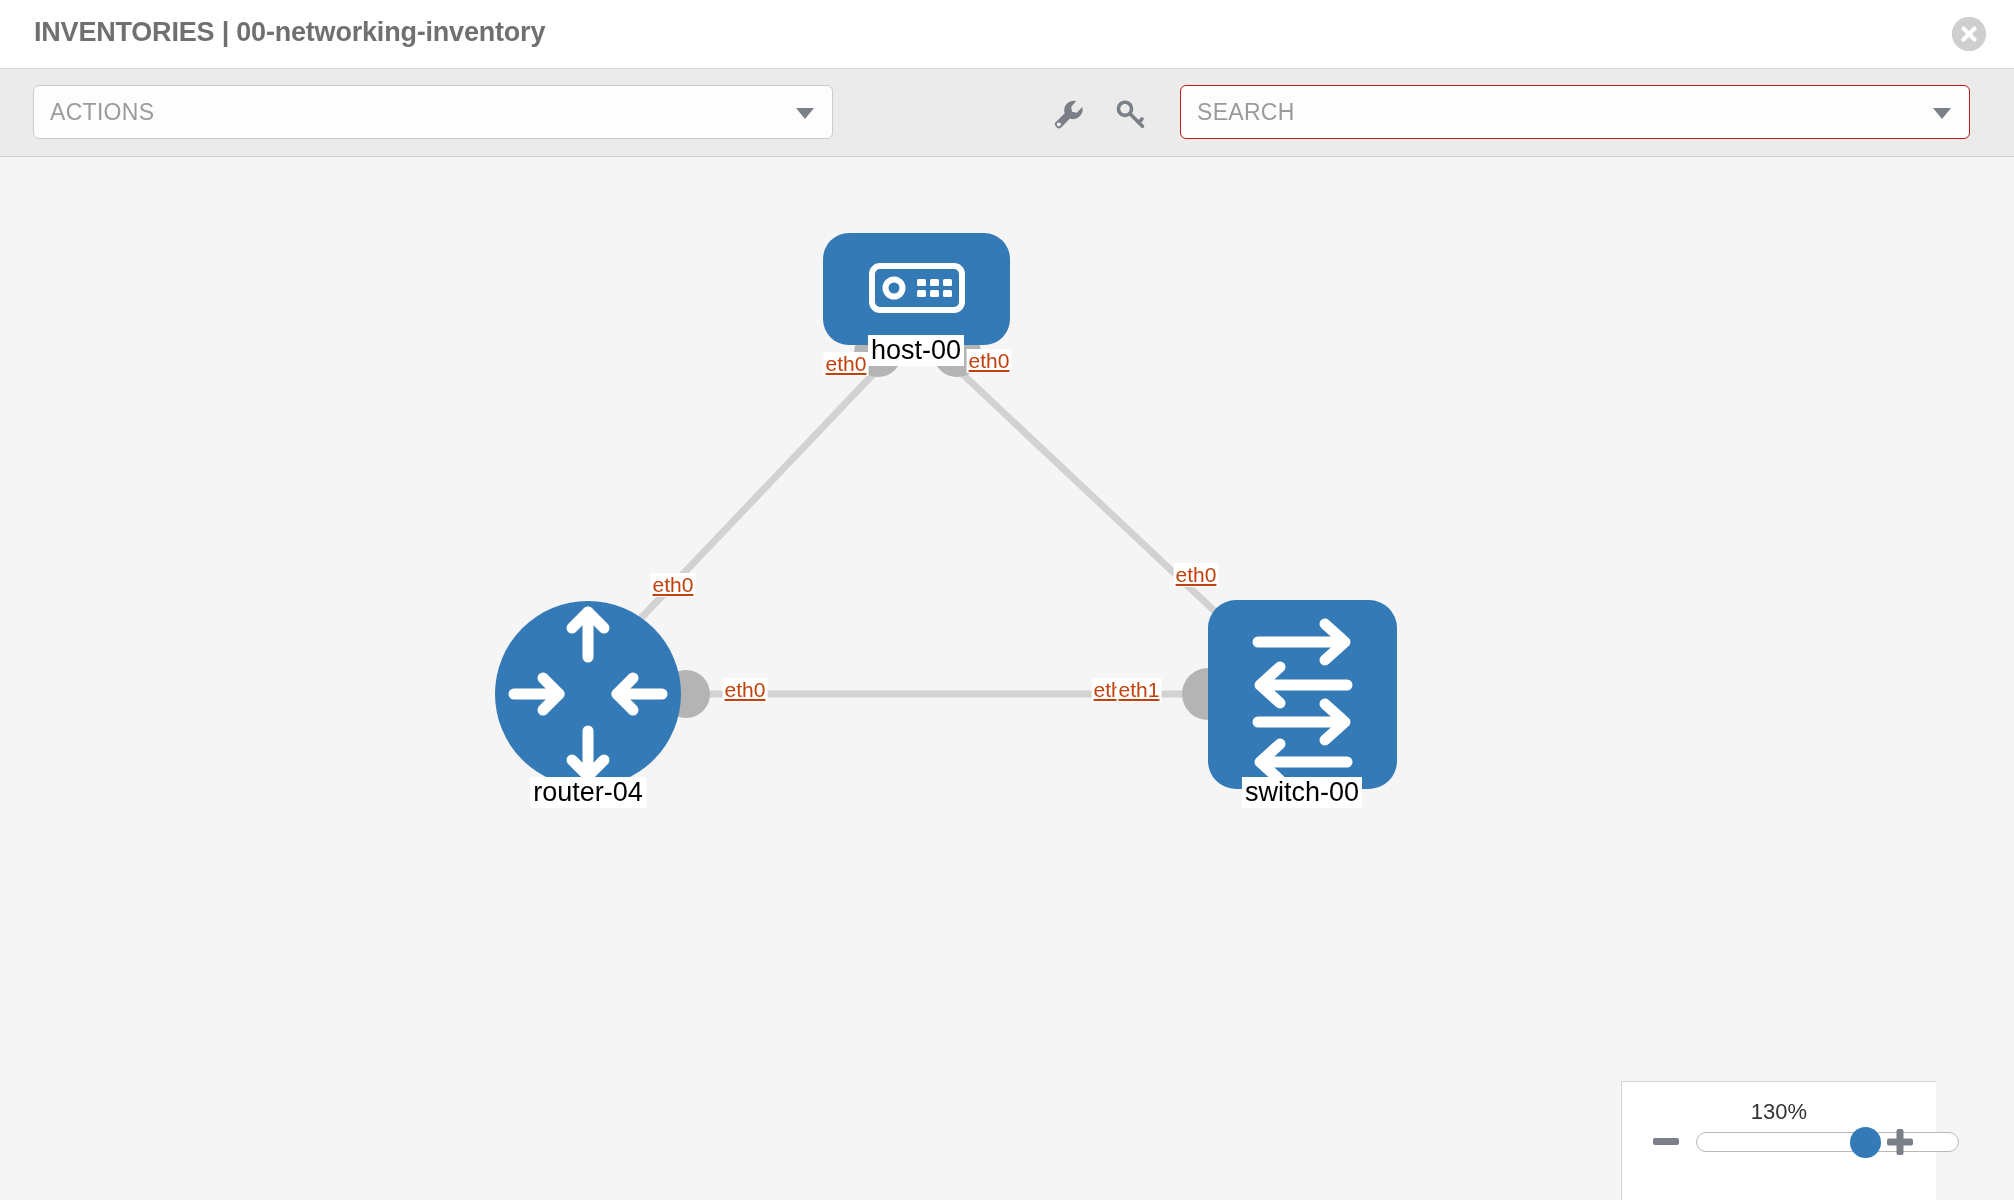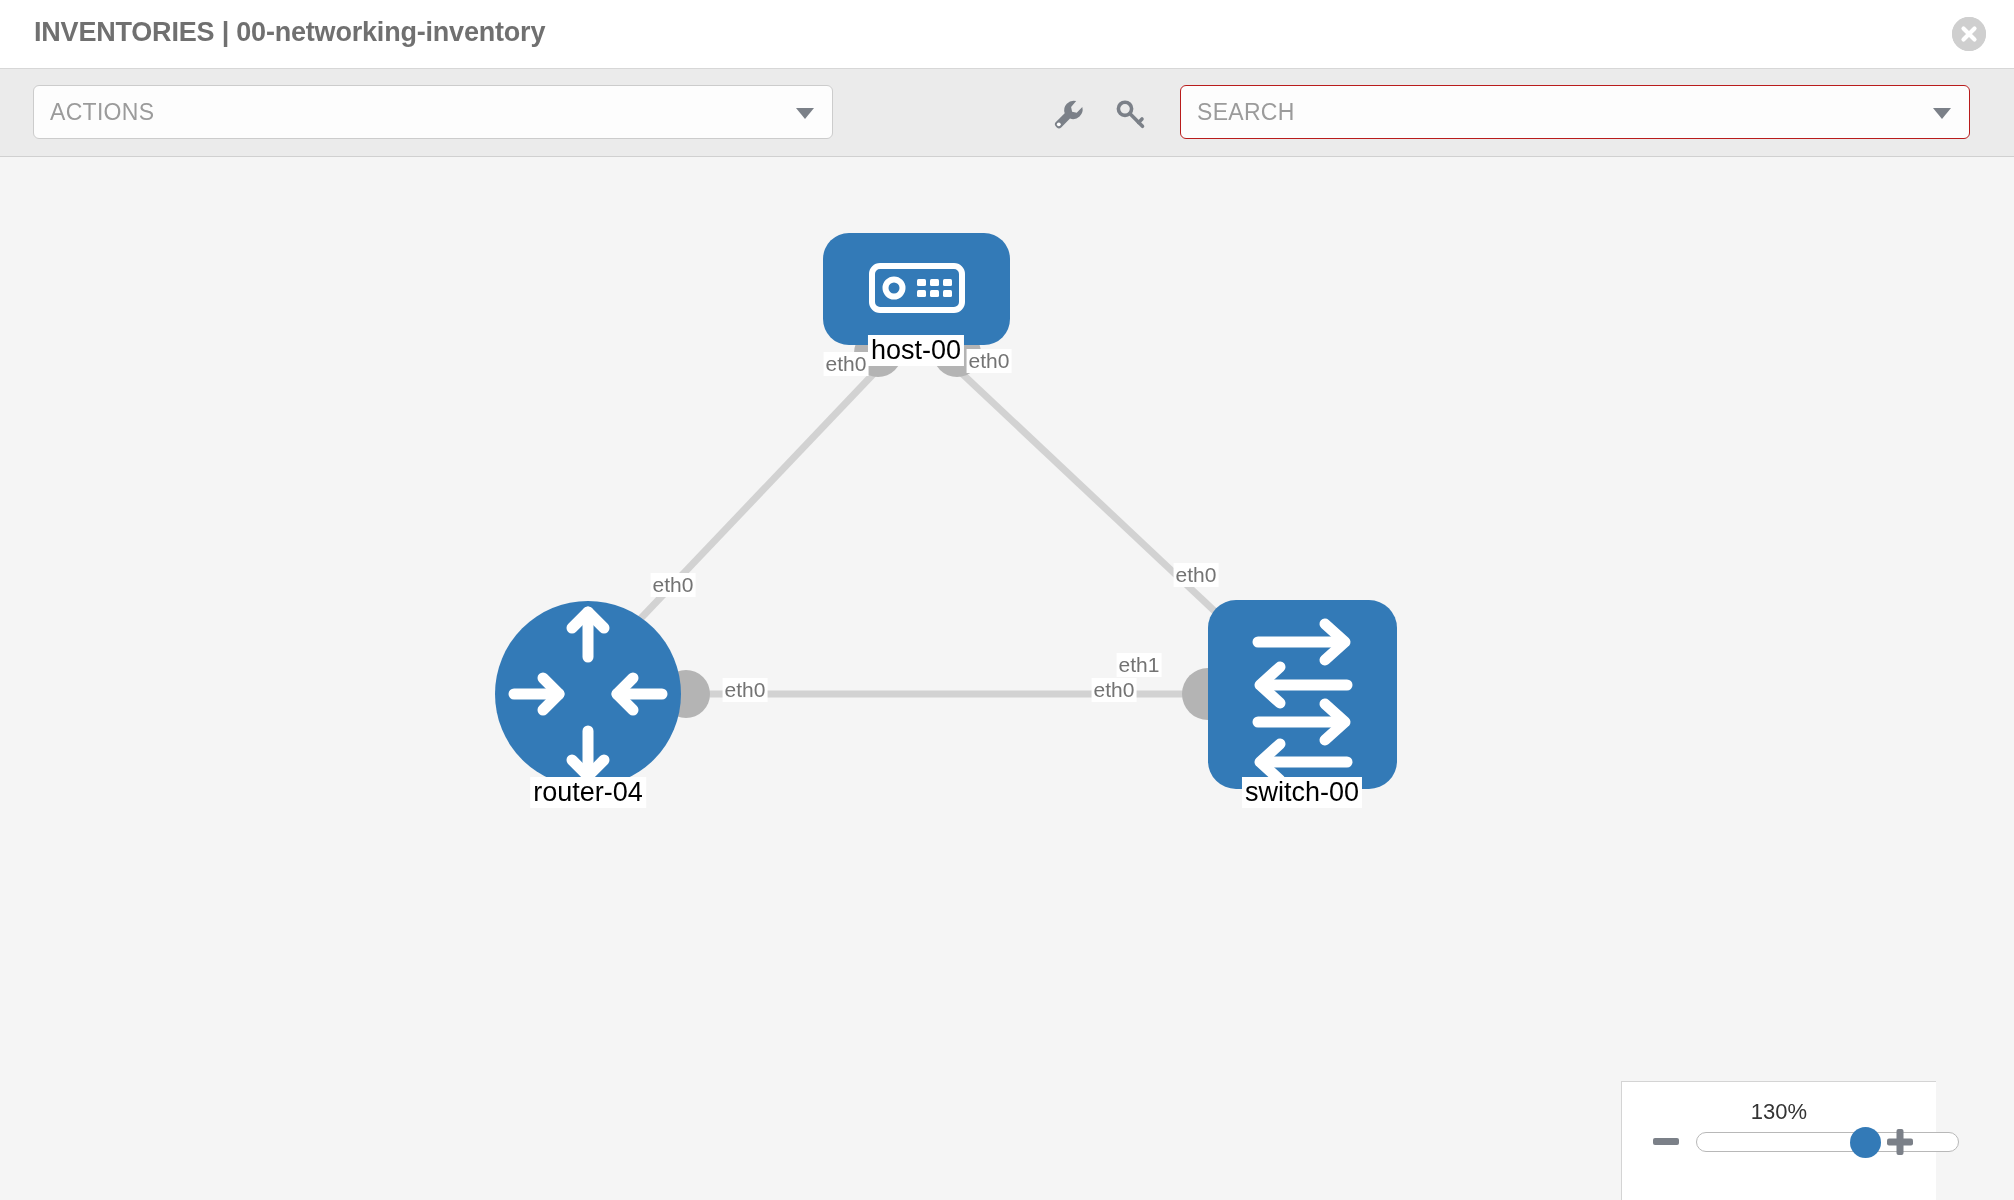--- a/index.html
+++ b/index.html
@@ -142,25 +142,26 @@
     font-size: 27px;
     color: #000000;
     background: #ffffff;
     padding: 0 3px;
     white-space: nowrap;
     transform: translateX(-50%);
   }
   .edge-label {
     position: absolute;
     font-size: 21px;
-    color: #737373;
+    color: #c2410c;
     background: #ffffff;
     padding: 0 2px;
     white-space: nowrap;
     transform: translateX(-50%);
+    text-decoration: underline;
   }
 
   
   .zoom-panel {
     position: absolute;
     left: 1621px;
     top: 1081px;
     width: 315px;
     height: 119px;
     background: #ffffff;
@@ -332,21 +333,21 @@
     <div class="node-label" style="left:916px; top:178px;">host-00</div>
     <div class="node-label" style="left:588px; top:620px;">router-04</div>
     <div class="node-label" style="left:1302px; top:620px;">switch-00</div>
 
     <div class="edge-label" style="left:846px; top:195px;">eth0</div>
     <div class="edge-label" style="left:989px; top:192px;">eth0</div>
     <div class="edge-label" style="left:673px; top:416px;">eth0</div>
     <div class="edge-label" style="left:1196px; top:406px;">eth0</div>
     <div class="edge-label" style="left:745px; top:521px;">eth0</div>
     <div class="edge-label" style="left:1114px; top:521px;">eth0</div>
-    <div class="edge-label" style="left:1139px; top:496px;text-align:center;">eth1</div>
+    <div class="edge-label" style="left:1139px; top:521px;text-align:center;">eth1</div>
   </div>
 
   <div class="zoom-panel">
     <div class="zoom-level">130%</div>
 
     <div class="zoom-minus">
       <svg width="28" height="28" viewBox="0 0 28 28">
         <rect x="1" y="10" width="26" height="7" rx="2" fill="#7b8088"></rect>
       </svg>
     </div>

